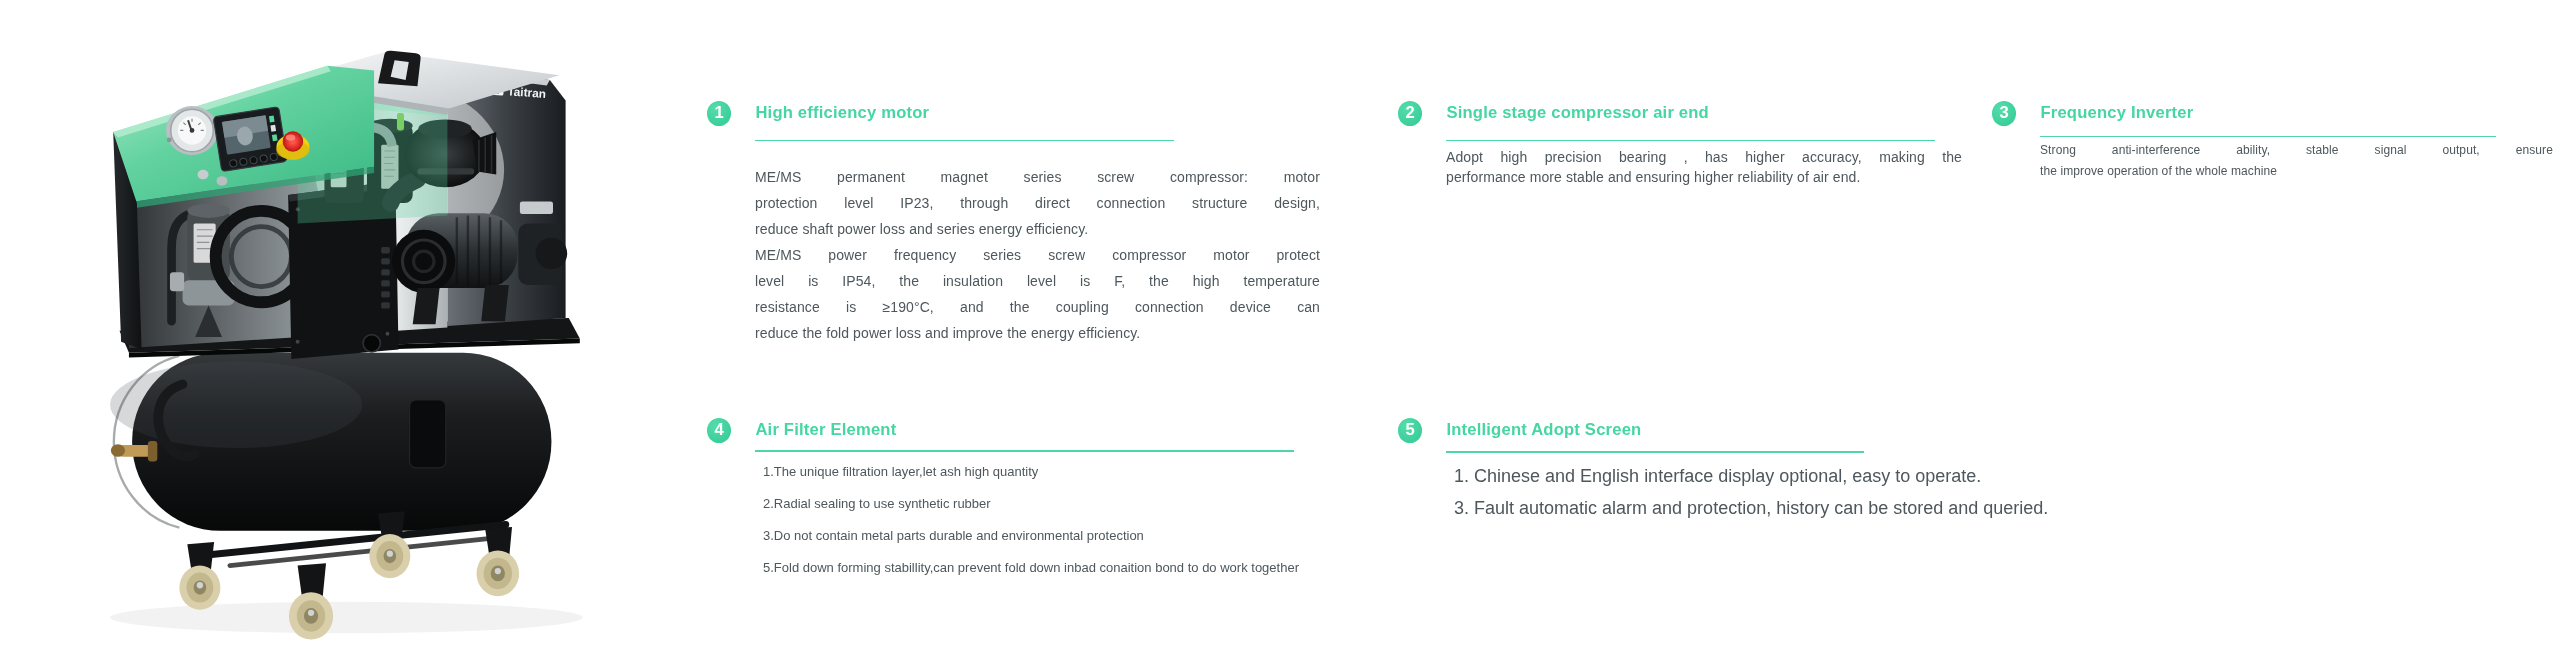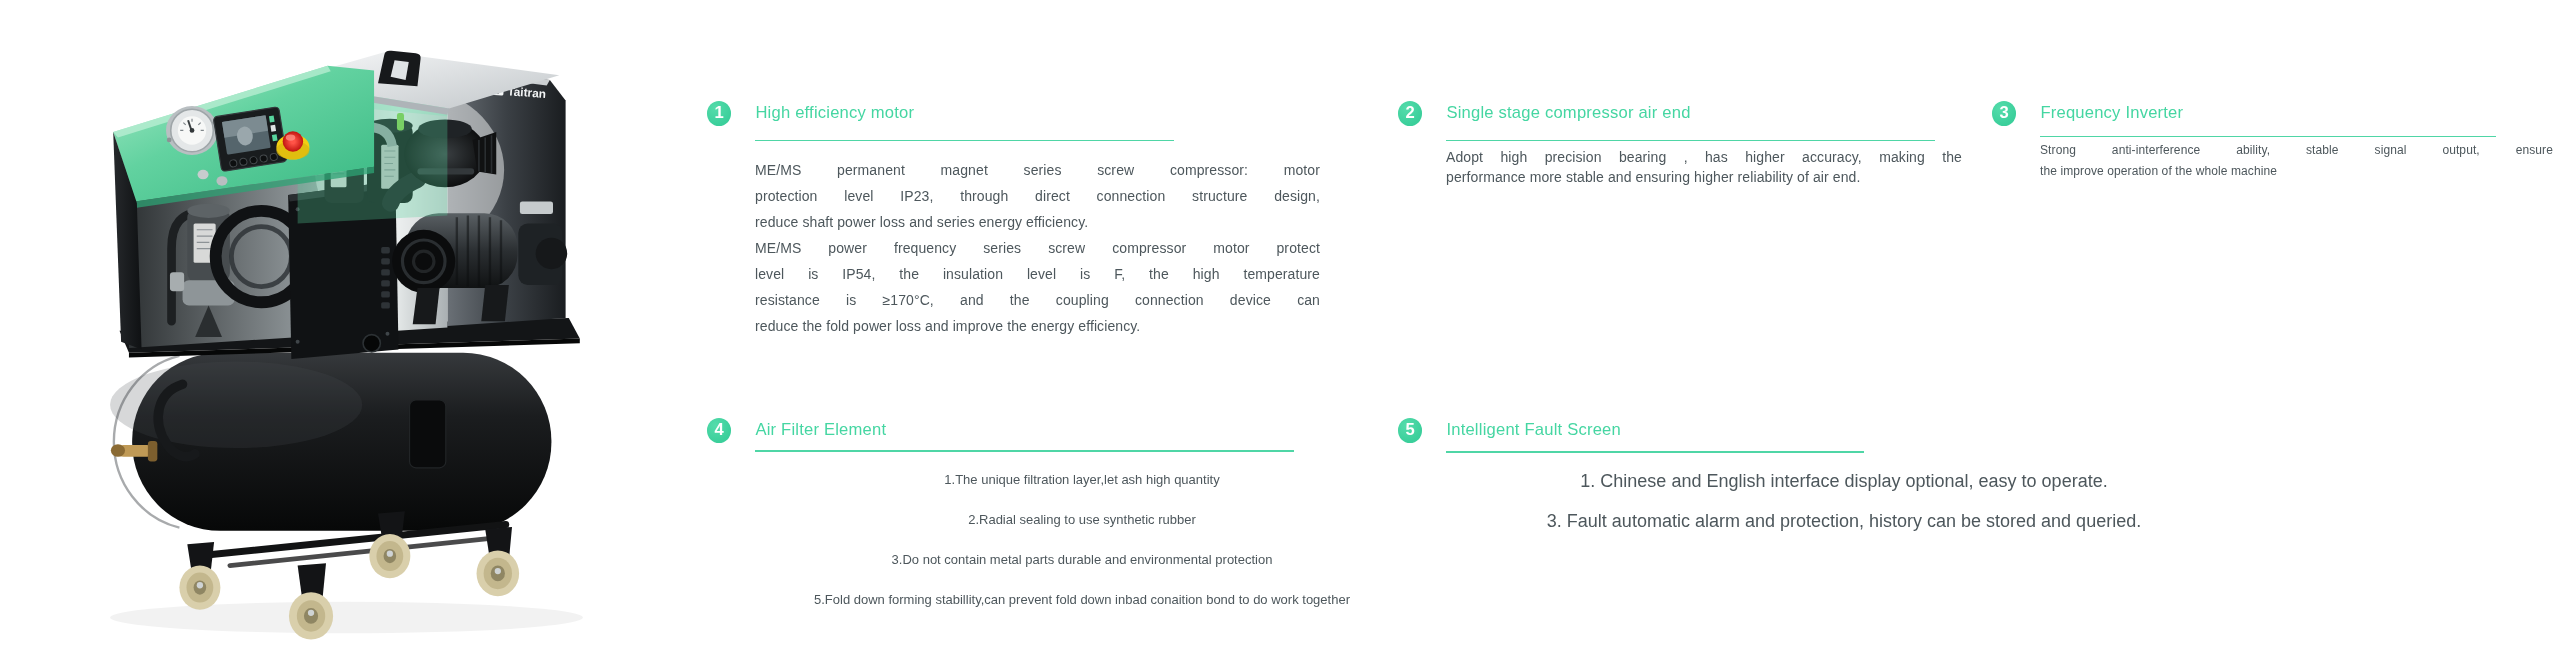--- a/index.html
+++ b/index.html
@@ -12,30 +12,30 @@
   
   .feature{position:absolute;}
   .f-head{display:flex;align-items:center;gap:24px;height:28px;}
   .badge{
     width:24.4px;height:25px;border-radius:50%;
     background:radial-gradient(circle at 35% 30%, #55dcab, #3bcf9b 70%);
     color:#ffffff;font-size:16.6px;font-weight:700;
     display:flex;align-items:center;justify-content:center;flex:0 0 auto;
   }
   .f-title{
-    margin:0;font-size:16.6px;font-weight:400;color:#45d6a2;letter-spacing:0.2px;white-space:nowrap;
+    margin:0;font-size:16.6px;font-weight:700;color:#45d6a2;letter-spacing:0.2px;white-space:nowrap;
   }
   .rule{height:1.6px;background:#4fd6a6;margin-left:48px;}
   .f-body{margin-left:48px;color:#4d575c;}
   .jline{margin:0;text-align:justify;text-align-last:justify;}
   .jline.last{text-align-last:left;}
   .f-list{margin-left:48px;color:#4d575c;}
-  .f-list p{margin:16px;white-space:nowrap;text-align:center;}
-
-  #s1 .f-body{width:565px;font-size:14px;line-height:26px;margin-top:16px;letter-spacing:0.1px;}
+  .f-list p{margin:8px;white-space:nowrap;}
+
+  #s1 .f-body{width:565px;font-size:14px;line-height:26px;margin-top:23px;letter-spacing:0.1px;}
   #s1 .rule{width:419px;margin-top:12.6px;}
   #s2 .f-body{width:516px;font-size:14px;line-height:20px;margin-top:5.5px;letter-spacing:0.1px;}
   #s2 .rule{width:489px;margin-top:12.6px;}
   #s3 .f-body{width:513px;font-size:12px;line-height:21px;margin-top:2.4px;letter-spacing:0.1px;}
   #s3 .rule{width:456px;margin-top:8.7px;}
   #s4 .rule{width:539px;margin-top:6.3px;}
   #s4 .f-list{width:654px;font-size:13px;line-height:24px;margin-top:5.5px;}
   #s5 .rule{width:418px;margin-top:7px;}
   #s5 .f-list{width:796px;font-size:18px;line-height:24.4px;margin-top:11px;}
 
@@ -313,21 +313,21 @@
       <div class="badge">1</div>
       <h2 class="f-title">High efficiency motor</h2>
     </div>
     <div class="rule"></div>
     <div class="f-body">
       <p class="jline">ME/MS permanent magnet series screw compressor: motor</p>
       <p class="jline">protection level IP23, through direct connection structure design,</p>
       <p class="jline last">reduce shaft power loss and series energy efficiency.</p>
       <p class="jline">ME/MS power frequency series screw compressor motor protect</p>
       <p class="jline">level is IP54, the insulation level is F, the high temperature</p>
-      <p class="jline">resistance is ≥170°C, and the coupling connection device can</p>
+      <p class="jline">resistance is ≥190°C, and the coupling connection device can</p>
       <p class="jline last">reduce the fold power loss and improve the energy efficiency.</p>
     </div>
   </section>
 
   <section class="feature" id="s2" style="left:1398px;top:99px;">
     <div class="f-head">
       <div class="badge">2</div>
       <h2 class="f-title">Single stage compressor air end</h2>
     </div>
     <div class="rule"></div>
@@ -359,21 +359,21 @@
       <p>1.The unique filtration layer,let ash high quantity</p>
       <p>2.Radial sealing to use synthetic rubber</p>
       <p>3.Do not contain metal parts durable and environmental protection</p>
       <p>5.Fold down forming stabillity,can prevent fold down inbad conaition bond to do work together</p>
     </div>
   </section>
 
   <section class="feature" id="s5" style="left:1398px;top:416px;">
     <div class="f-head">
       <div class="badge">5</div>
-      <h2 class="f-title">Intelligent Fault Screen</h2>
+      <h2 class="f-title">Intelligent Adopt Screen</h2>
     </div>
     <div class="rule"></div>
     <div class="f-list">
       <p>1. Chinese and English interface display optional, easy to operate.</p>
       <p>3. Fault automatic alarm and protection, history can be stored and queried.</p>
     </div>
   </section>
 
 </div>
 

